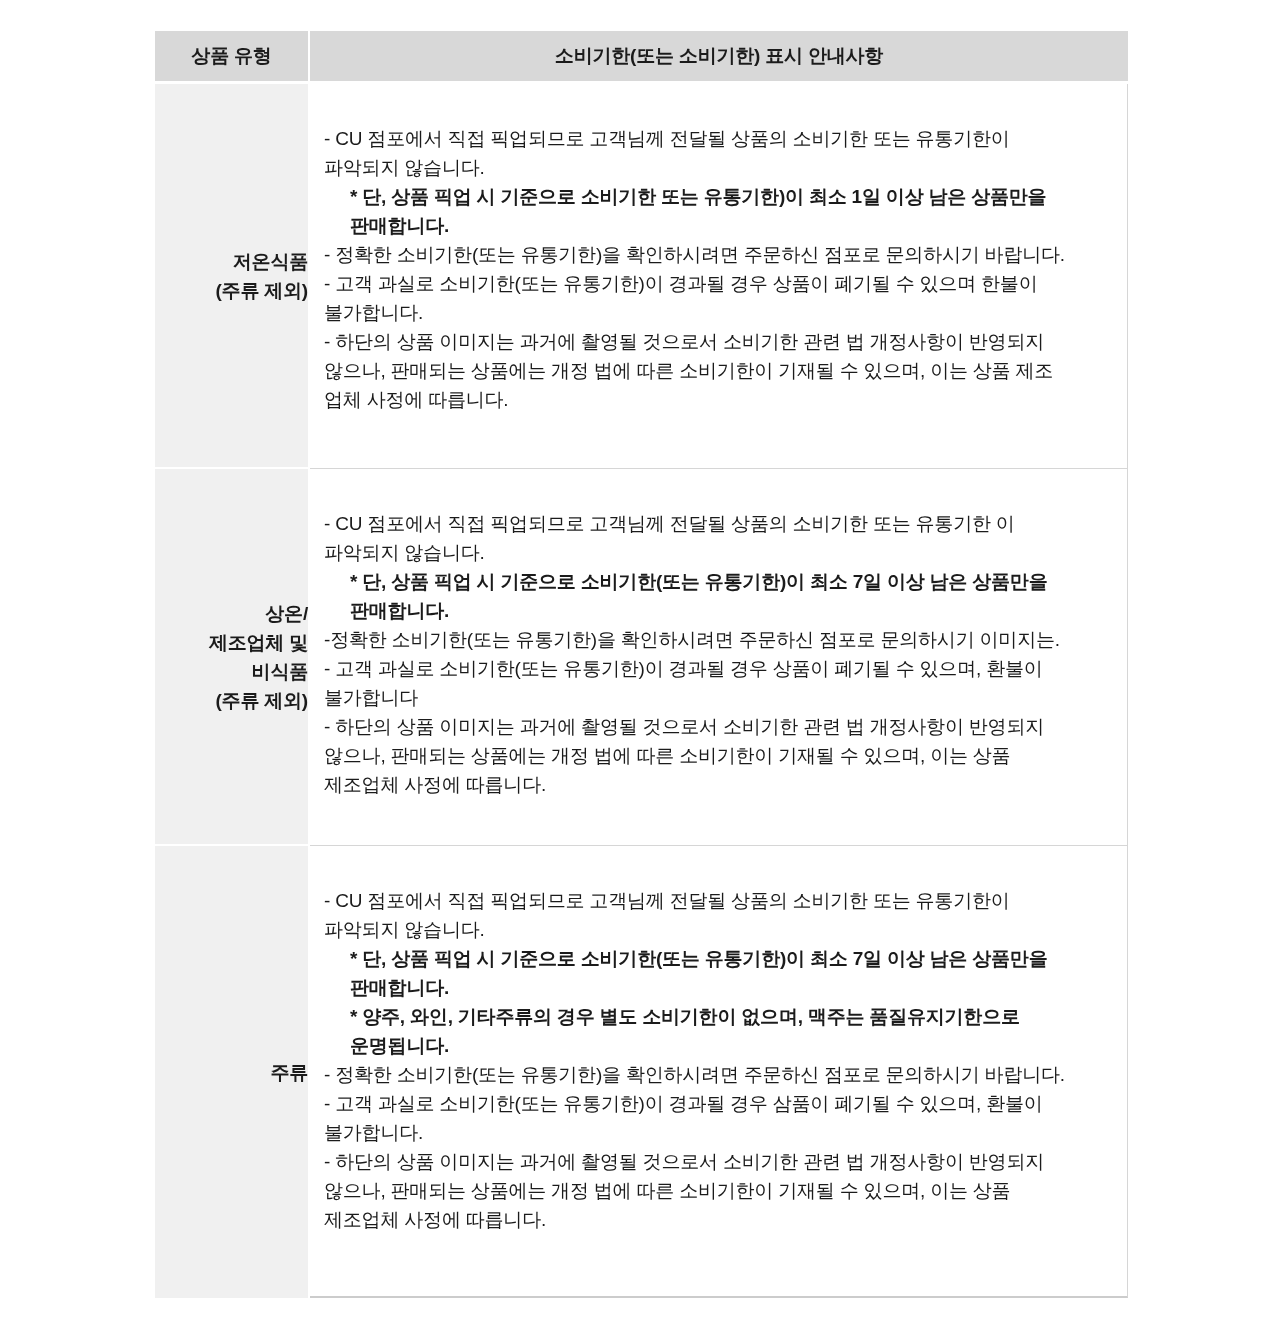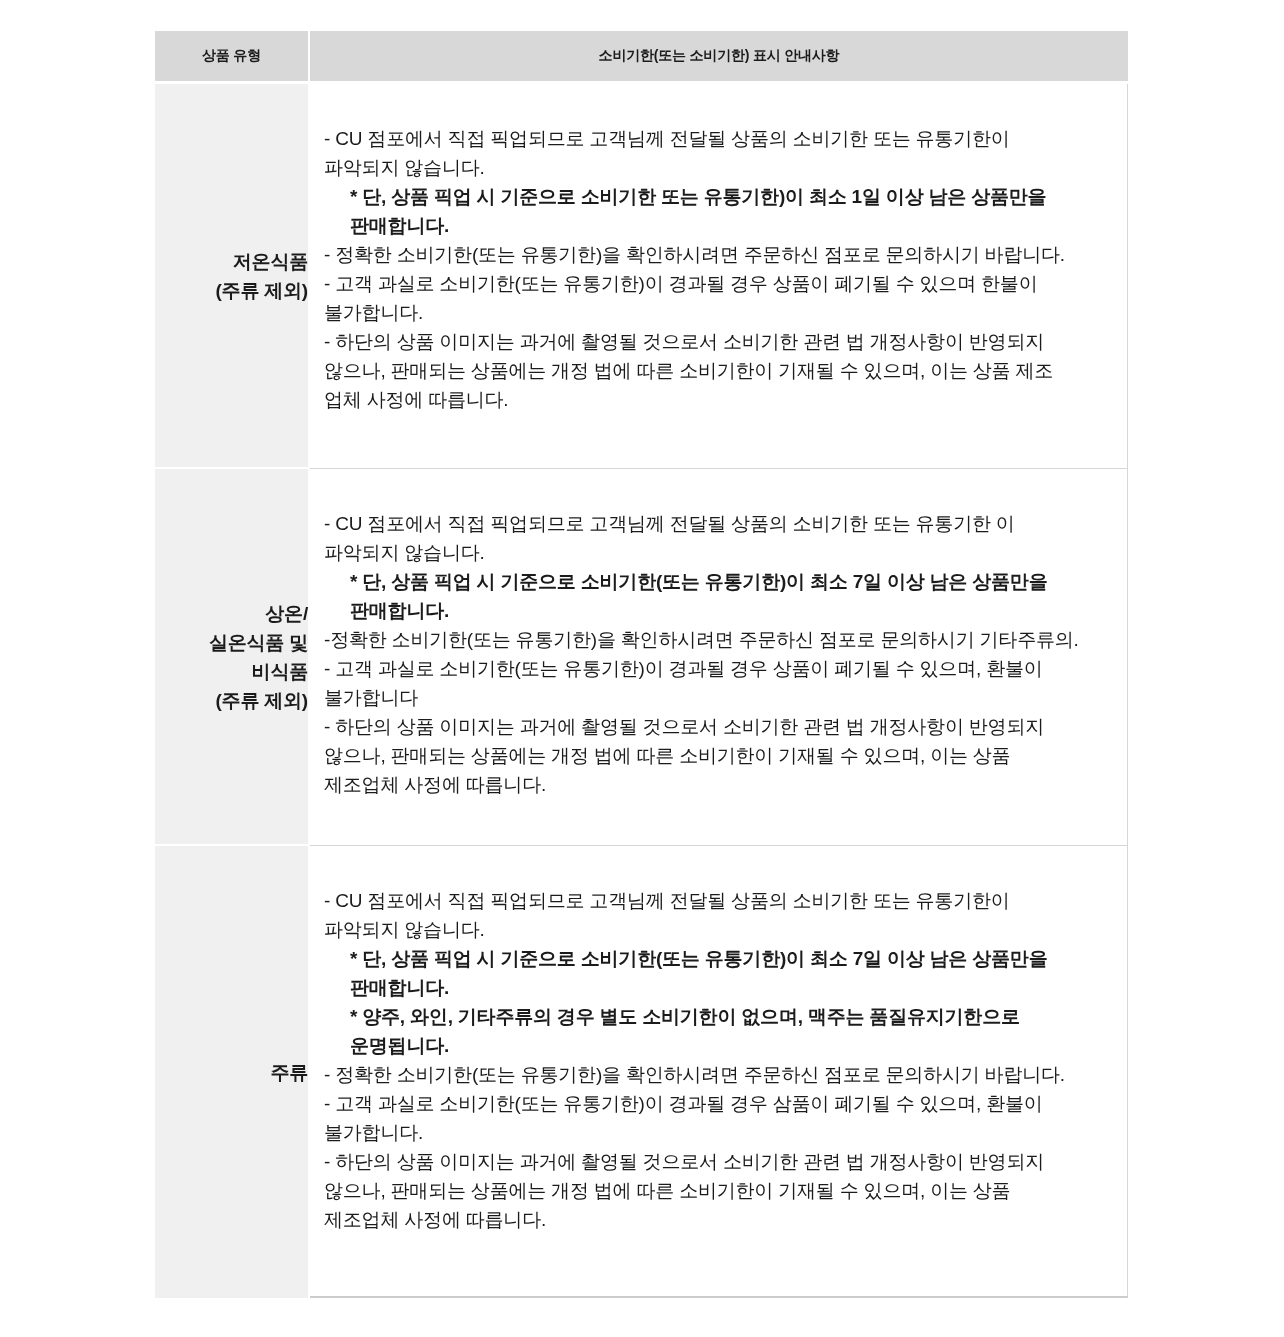--- a/index.html
+++ b/index.html
@@ -23,21 +23,21 @@
     table-layout: fixed;
     border-collapse: separate;
     border-spacing: 0;
   }
   col.c-type { width: 155px; }
   col.c-info { width: 818px; }
 
   thead th {
     height: 53px;
     background: #d8d8d8;
-    font-size: 14px;
+    font-size: 19px;
     font-weight: 700;
     vertical-align: middle;
     border-bottom: 3px solid #ffffff;
     letter-spacing: -0.2px;
   }
   thead th.col-type { border-right: 2px solid #ffffff; }
 
   tbody td {
     vertical-align: middle;
     font-size: 19px;
@@ -101,29 +101,29 @@
           <p class="para">- 정확한 소비기한(또는 유통기한)을 확인하시려면 주문하신 점포로 문의하시기 바랍니다.</p>
           <p class="para">- 고객 과실로 소비기한(또는 유통기한)이 경과될 경우 상품이 폐기될 수 있으며 한불이
 불가합니다.</p>
           <p class="para">- 하단의 상품 이미지는 과거에 촬영될 것으로서 소비기한 관련 법 개정사항이 반영되지
 않으나, 판매되는 상품에는 개정 법에 따른 소비기한이 기재될 수 있으며, 이는 상품 제조
 업체 사정에 따릅니다.</p>
         </td>
       </tr>
       <tr class="row-2">
         <td class="label-cell">상온/
-실온식품 및
+제조업체 및
 비식품
 (주류 제외)</td>
         <td class="content-cell">
           <p class="para">- CU 점포에서 직접 픽업되므로 고객님께 전달될 상품의 소비기한 또는 유통기한 이
 파악되지 않습니다.</p>
           <p class="para bold">* 단, 상품 픽업 시 기준으로 소비기한(또는 유통기한)이 최소 7일 이상 남은 상품만을
 판매합니다.</p>
-          <p class="para">-정확한 소비기한(또는 유통기한)을 확인하시려면 주문하신 점포로 문의하시기 기타주류의.</p>
+          <p class="para">-정확한 소비기한(또는 유통기한)을 확인하시려면 주문하신 점포로 문의하시기 이미지는.</p>
           <p class="para">- 고객 과실로 소비기한(또는 유통기한)이 경과될 경우 상품이 폐기될 수 있으며, 환불이
 불가합니다</p>
           <p class="para">- 하단의 상품 이미지는 과거에 촬영될 것으로서 소비기한 관련 법 개정사항이 반영되지
 않으나, 판매되는 상품에는 개정 법에 따른 소비기한이 기재될 수 있으며, 이는 상품
 제조업체 사정에 따릅니다.</p>
         </td>
       </tr>
       <tr class="row-3">
         <td class="label-cell">주류</td>
         <td class="content-cell">

